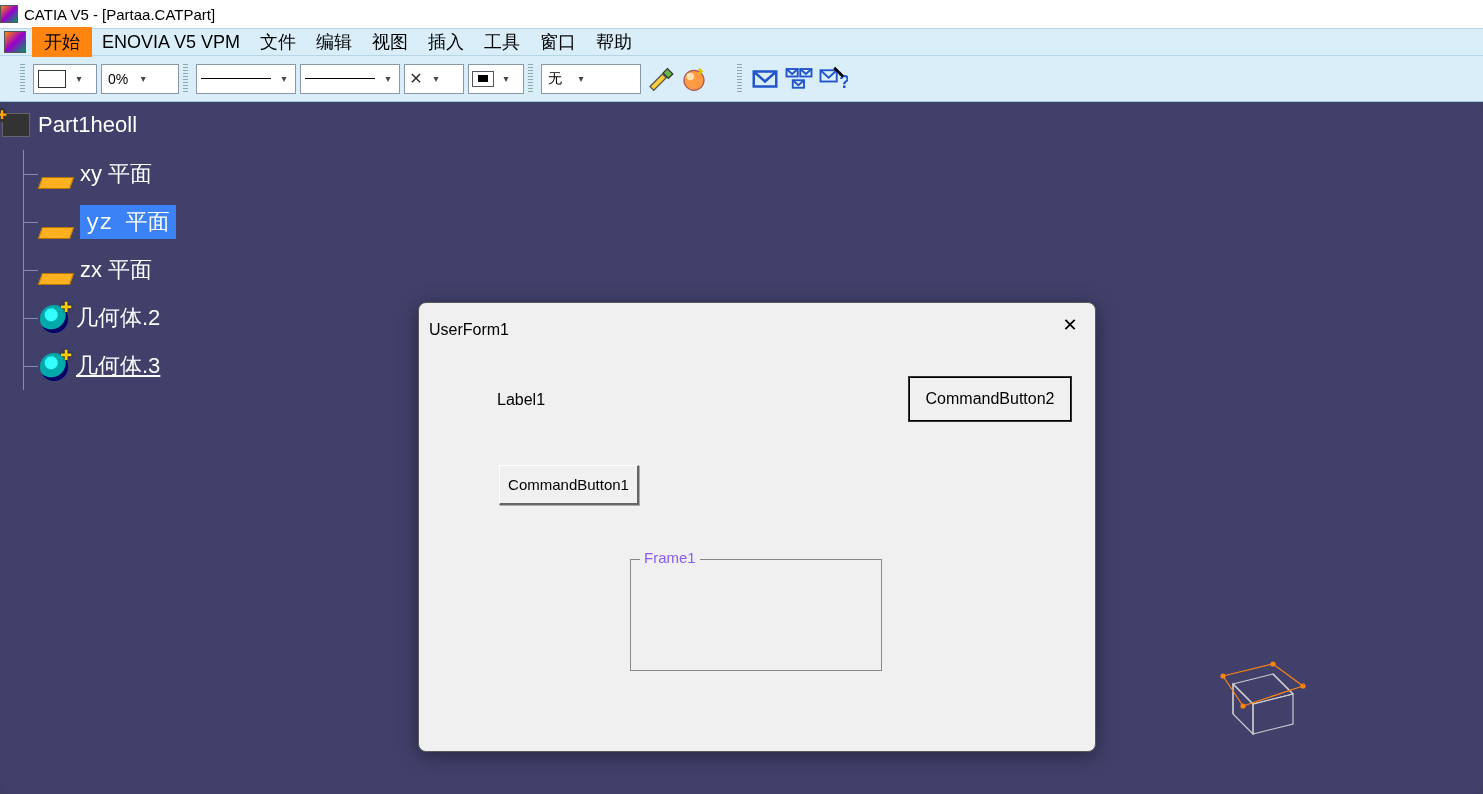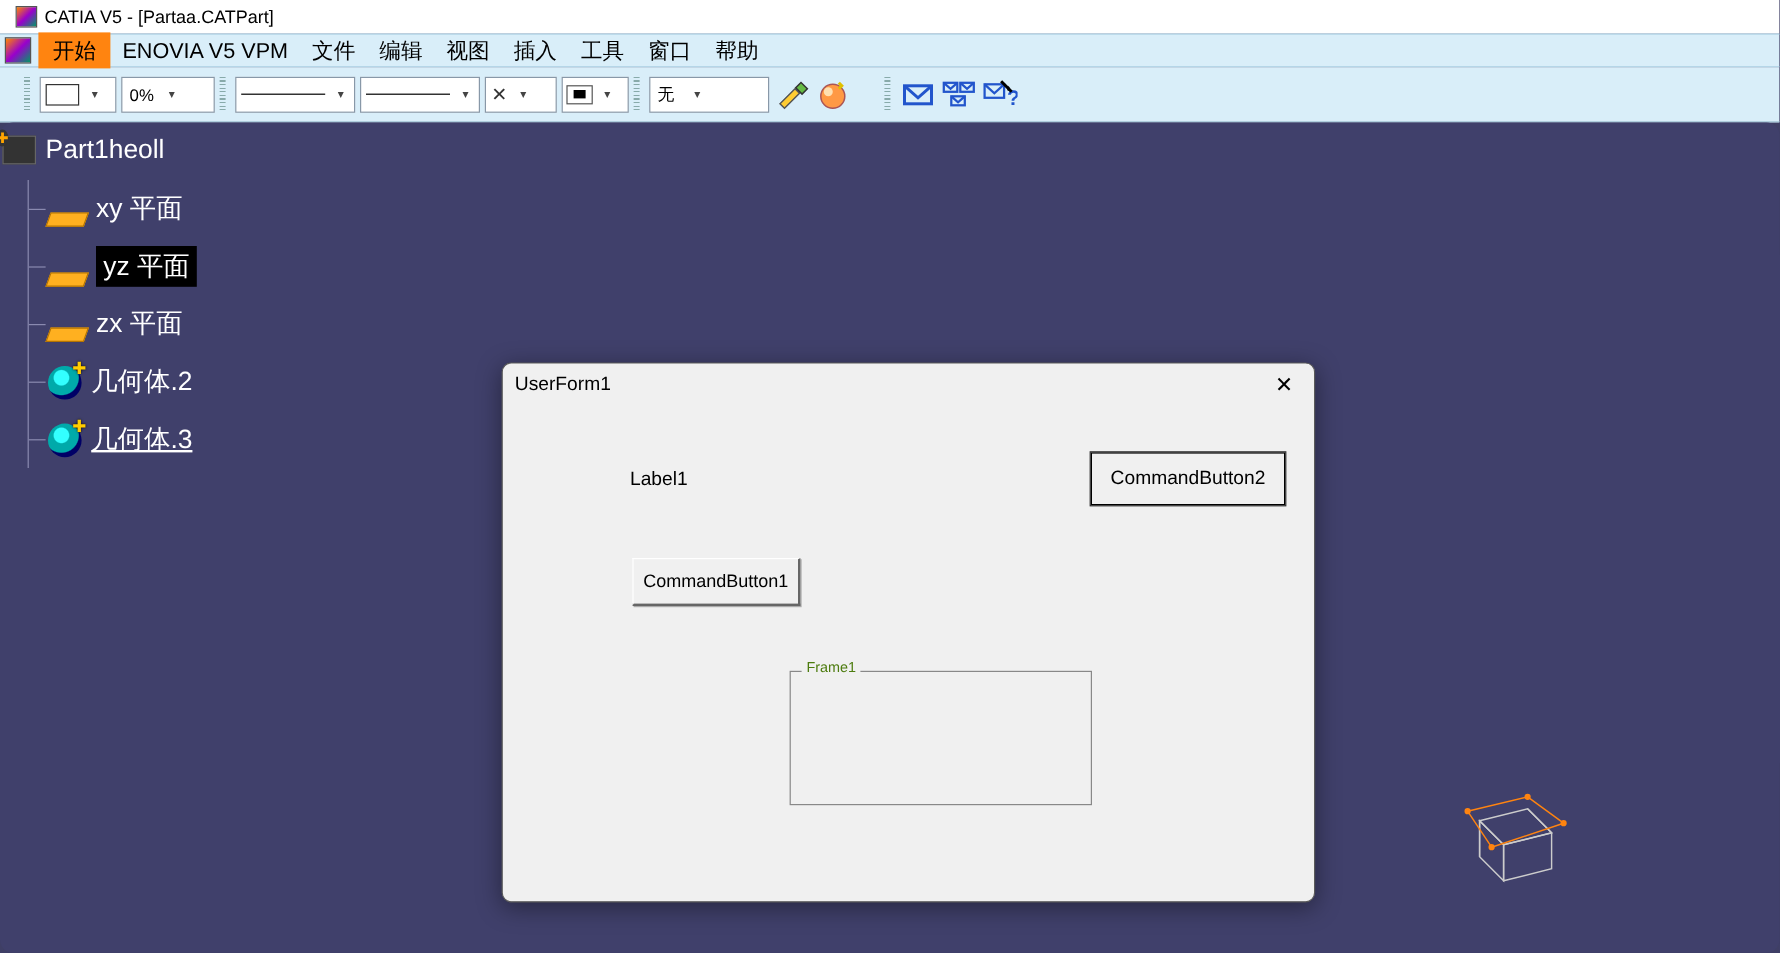--- a/index.html
+++ b/index.html
@@ -1,19 +1,19 @@
 <!DOCTYPE html>
 <html><head>
 <meta charset="utf-8">
 <style>
 * { box-sizing: border-box; margin: 0; padding: 0; font-family: "Microsoft YaHei", "Segoe UI", sans-serif; }
 body { width: 1483px; height: 794px; overflow: hidden; background: #3f3f65; position: relative; }
 
 
-.title-bar { height: 28px; background: #ffffff; display: flex; align-items: center; padding-left: 13px; font-size: 15px; color: #000; }
+.title-bar { height: 28px; background: #ffffff; display: flex; align-items: center; padding-left: 0; font-size: 15px; color: #000; }
 .title-bar .app-icon { width: 18px; height: 18px; background: linear-gradient(135deg,#ff8800,#9900cc,#009966); margin-right: 6px; border: 1px solid #555; }
 
 
 .menu-bar { height: 28px; background: #d9eef9; display: flex; align-items: center; padding-left: 2px; font-size: 18px; color: #000; border-top: 1px solid #b5d6e8; border-bottom: 1px solid #b5d6e8; }
 .menu-bar .app-icon2 { width: 22px; height: 22px; background: linear-gradient(135deg,#ff8800,#9900cc,#009966); margin: 0 6px 0 2px; border: 1px solid #555; }
 .menu-item { padding: 3px 10px; cursor: default; }
 .menu-item.start { background: #ff8410; padding: 3px 12px; }
 
 
 .tool-bar { height: 46px; background: #d9eef9; display: flex; align-items: center; padding-left: 20px; gap: 4px; border-bottom: 1px solid #a5c6d8; }
@@ -38,33 +38,33 @@
 .tree-root .root-icon { width: 28px; height: 24px; background: #333; border: 1px solid #666; position: relative; margin-left: -3px; }
 .tree-root .root-icon::after { content:"✚"; color:#ffa500; font-size:12px; position:absolute; left:-6px; top:-6px; background:#333; border-radius:50%; }
 .tree-children { margin-left: 18px; border-left: 1.5px solid #8a8ab0; }
 .tree-item { display: flex; align-items: center; height: 48px; position: relative; }
 .tree-item::before { content:""; position:absolute; left:0; top:50%; width:14px; border-top:1.5px solid #8a8ab0; }
 .tree-item .item-content { margin-left: 16px; display:flex; align-items:flex-end; gap:8px; }
 .plane-icon { width: 32px; height: 12px; background: #ffb020; transform: skewX(-20deg); border: 1px solid #b57400; }
 .body-icon { width: 28px; height: 28px; border-radius: 50%; background: radial-gradient(circle at 40% 35%, #3ff 0 6px, #0aa 7px 14px, #006 15px); position: relative; }
 .body-icon.plus::after { content:"✚"; color:#ffcc00; position:absolute; right:-4px; top:-6px; font-size:14px; text-shadow: 0 0 2px #000; }
 .tree-label { color:#fff; }
-.tree-label.selected { background:#000000; padding: 2px 6px; }
+.tree-label.selected { background:#3b82f6; padding: 2px 6px; font-family: Liberation Mono, monospace; }
 .tree-label.underline { text-decoration: underline; }
 
 
 .dialog { position: absolute; left: 418px; top: 200px; width: 678px; height: 450px; background: #f0f0f0; border: 1px solid #5a5a5a; border-radius: 8px; box-shadow: 0 4px 20px rgba(0,0,0,0.4); }
-.dialog-title { height: 36px; display:flex; align-items:center; justify-content: space-between; padding: 0 10px; font-size: 16px; color:#000; }
+.dialog-title { height: 36px; display:flex; align-items:flex-end; justify-content: space-between; padding: 0 10px; font-size: 16px; color:#000; }
 .dialog-close { width: 30px; height: 28px; display:flex; align-items:center; justify-content:center; font-size:18px; color:#000; cursor:default; }
-.dialog-body { position: absolute; left:0; right:0; top:36px; bottom:0;margin-left:28px; }
+.dialog-body { position: absolute; left:0; right:0; top:36px; bottom:0; }
 .vba-label { position:absolute; left:78px; top:52px; font-size:16px; color:#000; }
 .vba-btn1 { position:absolute; left:80px; top:126px; width:140px; height:40px; font-size:15px; background:#f0f0f0; border-top: 1px solid #fff; border-left: 1px solid #fff; border-right: 2px solid #666; border-bottom: 2px solid #666; display:flex; align-items:center; justify-content:center; box-shadow: 1px 1px 0 #aaa; }
 .vba-btn2 { position:absolute; right:24px; top:38px; width:162px; height:44px; font-size:16px; background:#f0f0f0; border: 1.5px solid #000; box-shadow: 0 0 0 1px #333; display:flex; align-items:center; justify-content:center; }
 .vba-frame-wrap { position:absolute; left:211px; top:220px; width:252px; height:112px; }
-.vba-frame-legend { position:absolute; left:10px; top:-10px; background:#f0f0f0; padding: 0 4px; font-size:12px; color:#4d7c0f; z-index:2; }
+.vba-frame-legend { position:absolute; left:10px; top:-10px; background:#f0f0f0; padding: 0 4px; font-size:15px; color:#8b5cf6; z-index:2; }
 .vba-frame { width:100%; height:100%; border: 1px solid #888; }
 
 
 .compass { position:absolute; right: 160px; bottom: 50px; width: 120px; height: 100px; }
 .compass svg { width:100%; height:100%; }
 </style>
 </head>
 <body>
 
 <div class="title-bar">

